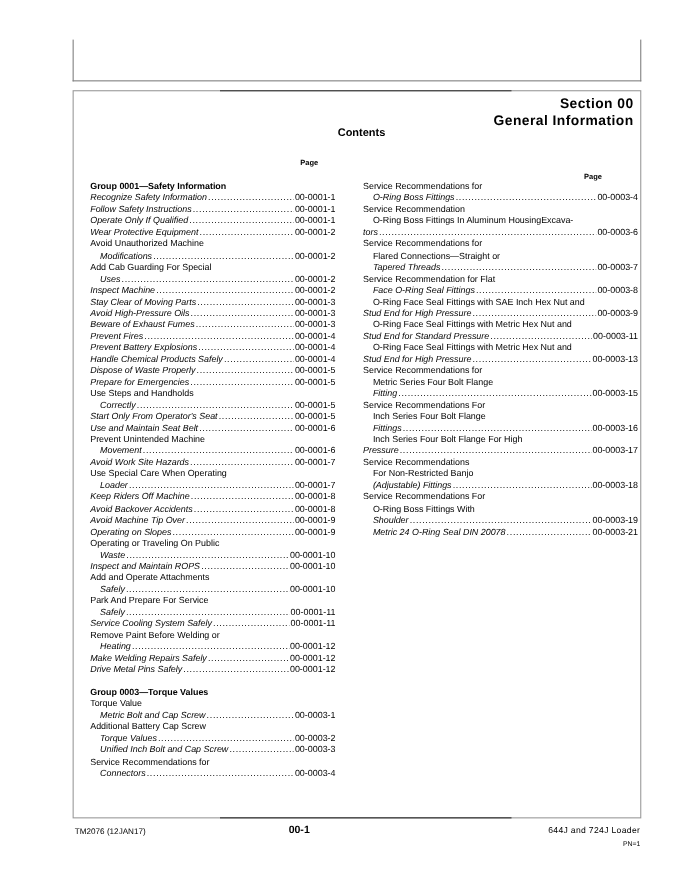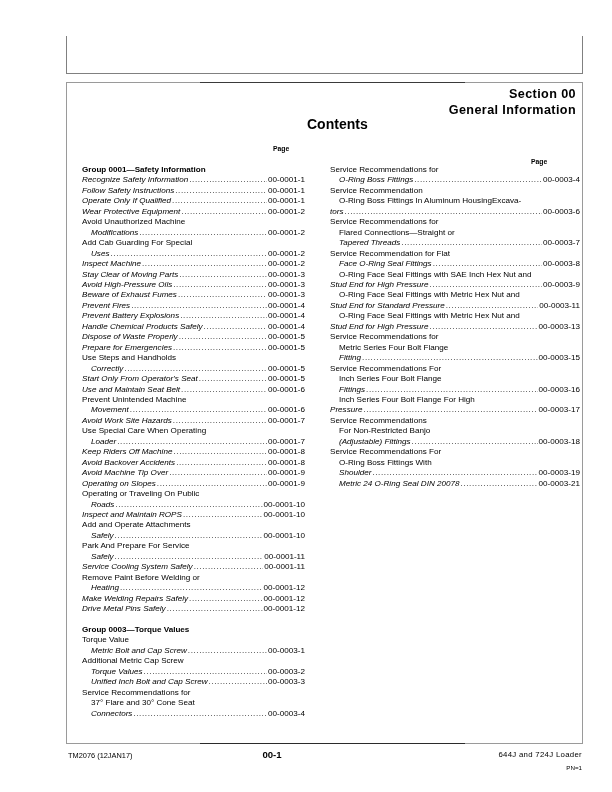--- a/index.html
+++ b/index.html
@@ -72,21 +72,21 @@
     font-weight: bold;
     line-height: 16px;
     letter-spacing: 0.4px;
   }
   .section-head .l2 { display: block; }
 
   .contents-label {
     position: absolute;
     left: 307px;
     top: 116px;
-    font-size: 14px;
+    font-size: 10px;
     font-weight: bold;
   }
 
   
   .page-label-left {
     position: absolute;
     left: 273px;
     top: 145px;
     font-size: 6.8px;
     font-weight: bold;
@@ -331,21 +331,21 @@
         <span class="dots">........................................................................................................................</span>
         <span class="pg">00-0001-9</span>
       </div>
       <div class="entry">
         <span class="txt">Operating on Slopes</span>
         <span class="dots">........................................................................................................................</span>
         <span class="pg">00-0001-9</span>
       </div>
       <div class="plain">Operating or Traveling On Public</div>
       <div class="entry ind">
-        <span class="txt">Roads</span>
+        <span class="txt">Waste</span>
         <span class="dots">........................................................................................................................</span>
         <span class="pg">00-0001-10</span>
       </div>
       <div class="entry">
         <span class="txt">Inspect and Maintain ROPS</span>
         <span class="dots">........................................................................................................................</span>
         <span class="pg">00-0001-10</span>
       </div>
       <div class="plain">Add and Operate Attachments</div>
       <div class="entry ind">
@@ -381,33 +381,32 @@
         <span class="pg">00-0001-12</span>
       </div>
       <div class="spacer"></div>
       <div class="group-title">Group 0003—Torque Values</div>
       <div class="plain">Torque Value</div>
       <div class="entry ind">
         <span class="txt">Metric Bolt and Cap Screw</span>
         <span class="dots">........................................................................................................................</span>
         <span class="pg">00-0003-1</span>
       </div>
-      <div class="plain">Additional Metric Cap Screw</div>
+      <div class="plain">Additional Battery Cap Screw</div>
       <div class="entry ind">
         <span class="txt">Torque Values</span>
         <span class="dots">........................................................................................................................</span>
         <span class="pg">00-0003-2</span>
       </div>
       <div class="entry ind">
         <span class="txt">Unified Inch Bolt and Cap Screw</span>
         <span class="dots">........................................................................................................................</span>
         <span class="pg">00-0003-3</span>
       </div>
       <div class="plain">Service Recommendations for</div>
-      <div class="plain ind">37° Flare and 30° Cone Seat</div>
       <div class="entry ind">
         <span class="txt">Connectors</span>
         <span class="dots">........................................................................................................................</span>
         <span class="pg">00-0003-4</span>
       </div>
     </div>
   <div class="col right" id="col-right">
       <div class="plain">Service Recommendations for</div>
       <div class="entry ind">
         <span class="txt">O-Ring Boss Fittings</span>

